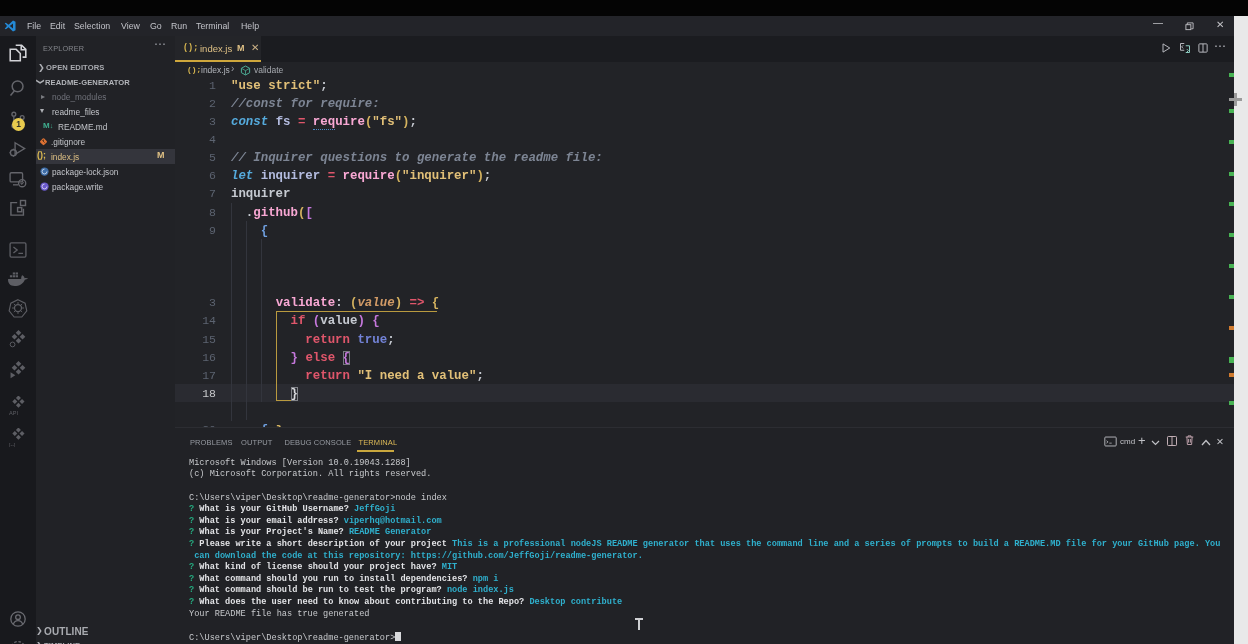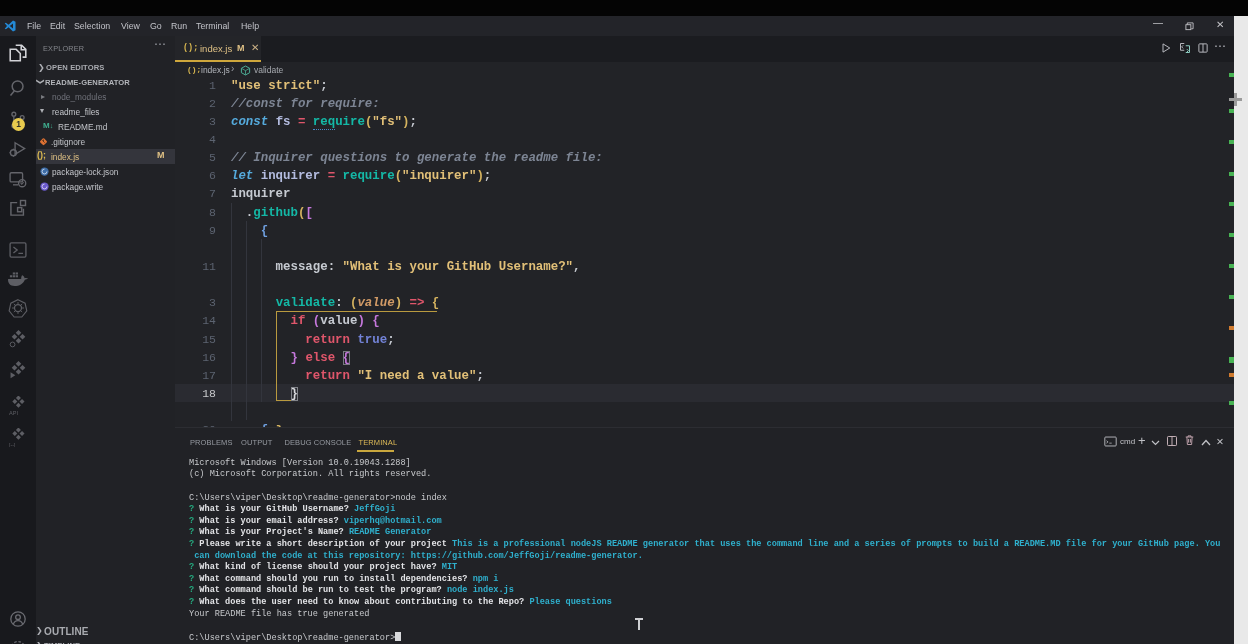--- a/index.html
+++ b/index.html
@@ -28,21 +28,21 @@
 .tl { position:absolute; white-space:pre; left:0; }
 .q { color:#25a97f; }
 .w { color:#e3e4e7; }
 .c { color:#2fb0cd; font-weight:700; }
 .pl { color:#c8cacd; font-weight:400; }
 svg { display:block; }
 .cm { color:#7d8594; font-style:italic; }
 .kw { color:#55aadc; font-style:italic; }
 .vr { color:#b4bce0; }
 .op { color:#e0566b; }
-.fn { color:#14b8a6; }
+.fn { color:#f9a8d4; }
 .st { color:#e2c078; }
 .pm { color:#d19a66; font-style:italic; }
 .bt { color:#7282d6; }
 .b1 { color:#d5b35f; }
 .b2 { color:#c678dd; }
 .b3 { color:#6f9fdf; }
 .tx { color:#c6cad1; }
 .rq { border-bottom:1.5px dotted #4a88c7; }
 .mb { outline:1px solid #777a80; outline-offset:-1px; }
 .mb2 { color:#d9dade; outline:1px solid #83858b; outline-offset:-1px; }
@@ -254,21 +254,20 @@
     <div class="abs" style="left:100.7px;top:323.5px;width:17px;height:1px;background:#b99a3f"></div>
     <div class="cl" style="top:0.0px"><span class="ln" style="">1</span><span class="ct"><span class="st">"use strict"</span><span class="tx">;</span></span></div>
     <div class="cl" style="top:18.13px"><span class="ln" style="">2</span><span class="ct"><span class="cm">//const for require:</span></span></div>
     <div class="cl" style="top:36.26px"><span class="ln" style="">3</span><span class="ct"><span class="kw">const</span><span class="tx"> </span><span class="vr">fs</span><span class="tx"> </span><span class="op">=</span><span class="tx"> </span><span class="fn"><span class="rq">req</span>uire</span><span class="b1">(</span><span class="st">"fs"</span><span class="b1">)</span><span class="tx">;</span></span></div>
     <div class="cl" style="top:54.39px"><span class="ln" style="">4</span><span class="ct"></span></div>
     <div class="cl" style="top:72.52px"><span class="ln" style="">5</span><span class="ct"><span class="cm">// Inquirer questions to generate the readme file:</span></span></div>
     <div class="cl" style="top:90.65px"><span class="ln" style="">6</span><span class="ct"><span class="kw">let</span><span class="tx"> </span><span class="vr">inquirer</span><span class="tx"> </span><span class="op">=</span><span class="tx"> </span><span class="fn">require</span><span class="b1">(</span><span class="st">"inquirer"</span><span class="b1">)</span><span class="tx">;</span></span></div>
     <div class="cl" style="top:108.78px"><span class="ln" style="">7</span><span class="ct"><span class="tx">inquirer</span></span></div>
     <div class="cl" style="top:126.91px"><span class="ln" style="">8</span><span class="ct"><span class="tx">  .</span><span class="fn">github</span><span class="b1">(</span><span class="b2">[</span></span></div>
     <div class="cl" style="top:145.04px"><span class="ln" style="">9</span><span class="ct"><span class="tx">    </span><span class="b3">{</span></span></div>
-    <div class="cl" style="top:181.3px"><span class="ln" style="">11</span><span class="ct"><span class="tx">      message: </span><span class="st">"What is your GitHub Username?"</span><span class="tx">,</span></span></div>
     <div class="cl" style="top:217.56px"><span class="ln" style="">3</span><span class="ct"><span class="tx">      </span><span class="fn">validate</span><span class="tx">: </span><span class="b1">(</span><span class="pm">value</span><span class="b1">)</span><span class="tx"> </span><span class="op">=&gt;</span><span class="tx"> </span><span class="b1">{</span></span></div>
     <div class="cl" style="top:235.69px"><span class="ln" style="">14</span><span class="ct"><span class="tx">        </span><span class="op">if</span><span class="tx"> </span><span class="b2">(</span><span class="tx">value</span><span class="b2">)</span><span class="tx"> </span><span class="b2">{</span></span></div>
     <div class="cl" style="top:253.82px"><span class="ln" style="">15</span><span class="ct"><span class="tx">          </span><span class="op">return</span><span class="tx"> </span><span class="bt">true</span><span class="tx">;</span></span></div>
     <div class="cl" style="top:271.95px"><span class="ln" style="">16</span><span class="ct"><span class="tx">        </span><span class="b2">}</span><span class="tx"> </span><span class="op">else</span><span class="tx"> </span><span class="b2 mb">{</span></span></div>
     <div class="cl" style="top:290.08px"><span class="ln" style="">17</span><span class="ct"><span class="tx">          </span><span class="op">return</span><span class="tx"> </span><span class="st">"I need a value"</span><span class="tx">;</span></span></div>
     <div class="cl" style="top:308.21px"><span class="ln" style="color:#c8c9cc">18</span><span class="ct"><span class="tx">        </span><span class="mb2">}</span></span></div>
     <div class="cl" style="top:345px"><span class="ln" style="">19</span><span class="ct"><span class="tx">      </span><span class="b1">}</span><span class="tx">,</span></span></div>
     <div class="cl" style="top:344.47px"><span class="ln" style="">20</span><span class="ct"><span class="tx">    </span><span class="b3">{</span></span></div>
   </div>
 
@@ -320,21 +319,21 @@
     <div class="tl" style="top:41.2px"><span class="pl">(c) Microsoft Corporation. All rights reserved.</span></div>
     <div class="tl" style="top:64.5px"><span class="pl">C:\Users\viper\Desktop\readme-generator&gt;</span><span class="pl">node index</span></div>
     <div class="tl" style="top:76.2px"><span class="q">? </span><span class="w">What is your GitHub Username? </span><span class="c">JeffGoji</span></div>
     <div class="tl" style="top:87.8px"><span class="q">? </span><span class="w">What is your email address? </span><span class="c">viperhq@hotmail.com</span></div>
     <div class="tl" style="top:99.4px"><span class="q">? </span><span class="w">What is your Project's Name? </span><span class="c">README Generator</span></div>
     <div class="tl" style="top:111.0px"><span class="q">? </span><span class="w">Please write a short description of your project </span><span class="c">This is a professional nodeJS README generator that uses the command line and a series of prompts to build a README.MD file for your GitHub page. You</span></div>
     <div class="tl" style="top:122.6px"><span class="c"> can download the code at this repository: https://github.com/JeffGoji/readme-generator.</span></div>
     <div class="tl" style="top:134.2px"><span class="q">? </span><span class="w">What kind of license should your project have? </span><span class="c">MIT</span></div>
     <div class="tl" style="top:145.8px"><span class="q">? </span><span class="w">What command should you run to install dependencies? </span><span class="c">npm i</span></div>
     <div class="tl" style="top:157.4px"><span class="q">? </span><span class="w">What command should be run to test the program? </span><span class="c">node index.js</span></div>
-    <div class="tl" style="top:169.0px"><span class="q">? </span><span class="w">What does the user need to know about contributing to the Repo? </span><span class="c">Please questions</span></div>
+    <div class="tl" style="top:169.0px"><span class="q">? </span><span class="w">What does the user need to know about contributing to the Repo? </span><span class="c">Desktop contribute</span></div>
     <div class="tl" style="top:180.6px"><span class="pl">Your README file has true generated</span></div>
     <div class="tl" style="top:203.8px"><span class="pl">C:\Users\viper\Desktop\readme-generator&gt;</span><span style="display:inline-block;width:5.5px;height:9.5px;background:#d8d9db;vertical-align:-1.5px"></span></div>
   </div>
 </div>
 
 <div class="abs" style="left:1229px;top:93px;width:13px;height:13px">
   <div class="abs" style="left:0;top:5px;width:13px;height:3px;background:#9b9b9b"></div>
   <div class="abs" style="left:5px;top:0;width:3px;height:13px;background:#9b9b9b"></div>
 </div>
 <div class="abs" style="left:634px;top:618px;width:9px;height:12px">

